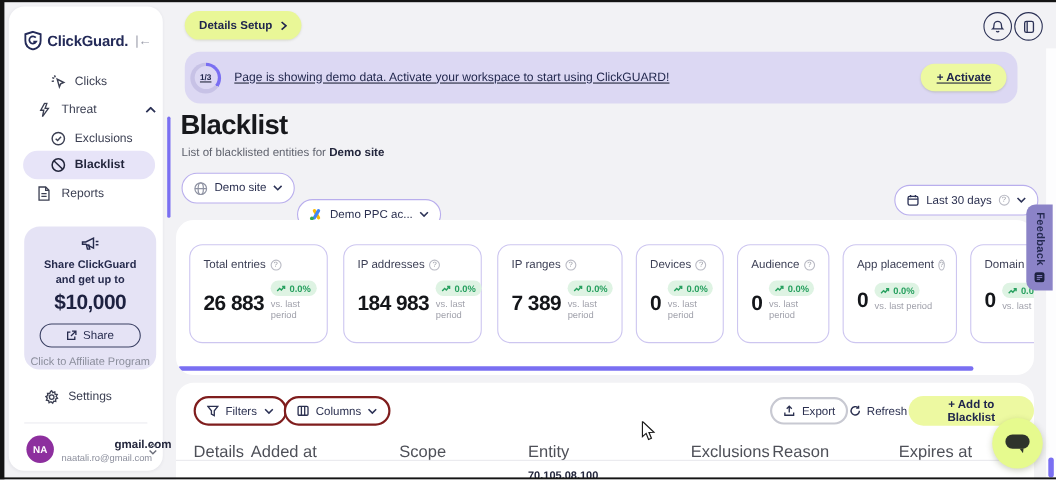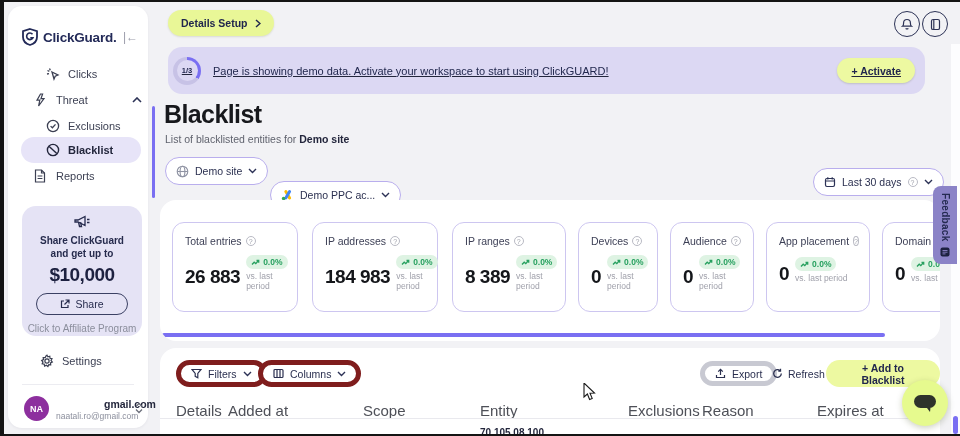--- a/index.html
+++ b/index.html
@@ -75,21 +75,21 @@
   .stat-value { font-size:19px; font-weight:bold; color:#14161a; letter-spacing:-0.5px; white-space:nowrap; }
   .badge-wrap { display:flex; flex-direction:column; margin-top:-8px; }
   .green-badge { background:#def3e3; color:#27a05f; font-size:8.5px; font-weight:bold; border-radius:8px;
                  padding:2px 5px; display:inline-flex; align-items:center; gap:3px; width:max-content; }
   .stat-caption { font-size:8.5px; color:#a0a1ab; margin-top:2px; max-width:46px; line-height:10px; }
   .caption-wide { max-width:80px; }
   .h-scroll { position:absolute; left:2px; top:133px; width:723px; height:4px; background:#7a6ff2; border-radius:2px; }
 
   
   .table-panel { left:160px; top:348px; width:780px; height:200px; background:#fff; border-radius:16px; overflow:hidden; }
-  .tp-pill { position:absolute; top:12px; height:27px; background:#fff; border:5px solid #7f1d1d; border-radius:14px;
+  .tp-pill { position:absolute; top:12px; height:27px; background:#fff; border:2px solid #7f1d1d; border-radius:14px;
              display:flex; align-items:center; padding:0 10px; gap:6px; font-size:10.5px; color:#2b3050; }
   .tp-gray { border-color:#c8c9d2; height:25px; top:13px; }
   .tp-plain { position:absolute; top:13px; height:25px; display:flex; align-items:center; gap:5px; font-size:10.5px; color:#2b3050; background:none; border:none; }
   .tp-yellow { position:absolute; top:12px; height:27px; background:#edf9a1; border:none; border-radius:14px;
                font-size:10.5px; font-weight:bold; color:#20264d; padding:0 14px; }
   .th { position:absolute; top:54px; font-size:15px; color:#4e5058; }
   .th-line { position:absolute; left:0; top:70px; width:780px; height:1px; background:#e9e9ee; }
   .partial-cell { position:absolute; top:79px; font-size:10px; font-weight:bold; color:#23263c; }
 
   
@@ -359,21 +359,21 @@
       </span>
     </div>
   </div>
 
   <div class="stat-card" style="left:292px; width:114px;">
     <div class="stat-label">
         <span>IP ranges</span>
         <span class="help-dot">?</span>
       </div>
     <div class="stat-valrow">
-      <span class="stat-value">8 389</span>
+      <span class="stat-value">7 389</span>
       <span class="badge-wrap">
         <span class="green-badge">
             <svg width="9" height="7" viewBox="0 0 9 7" fill="none" stroke="#27a05f" stroke-width="1.3">
               <path d="M1 5.5 L3.2 3.2 L4.8 4.6 L7.5 1.5"></path>
               <path d="M5.5 1.5 H7.7 V3.7"></path>
             </svg>
             <span>0.0%</span>
           </span>
         <span class="stat-caption">vs. last period</span>
       </span>

